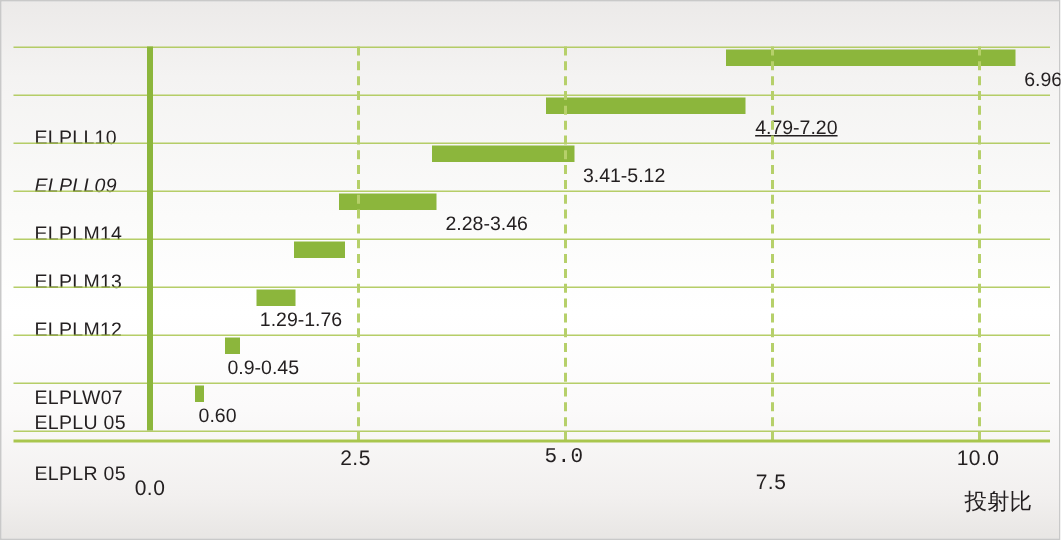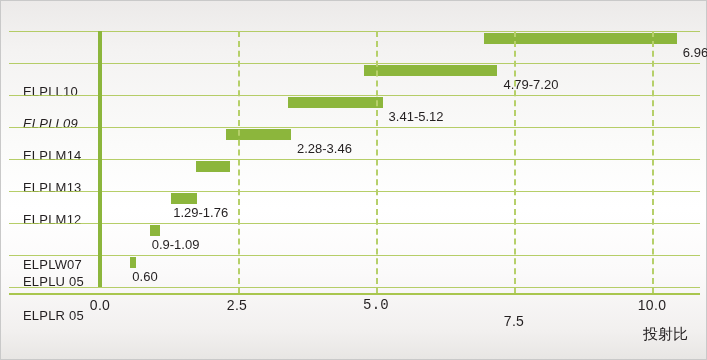--- a/index.html
+++ b/index.html
@@ -136,30 +136,30 @@
         <div class="cat-label" style="top: 96px;">ELPLM13</div>
         <div class="cat-label" style="top: 128px;">ELPLM12</div>
         <div class="cat-label" style="top: 173px;">ELPLW07</div>
         <div class="cat-label" style="top: 190px;">ELPLU 05</div>
         <div class="cat-label" style="top: 224px;">ELPLR 05</div>
       </div>
     <div class="bars-col">
         <div class="bar" style="left: 384.192px; width: 192.648px; top: 2px; background: rgb(140, 182, 60);"></div>
         <div class="bar-label" style="top: 11px; left: 582.84px;">6.96-10.45</div>
         <div class="bar" style="left: 264.408px; width: 133.032px; top: 34px; background: rgb(140, 182, 60);"></div>
-        <div class="bar-label" style="top: 43px; left: 403.44px;">4.79-7.20</div>
+        <div class="bar-label" style="top: 43px; left: 403.44px; text-decoration: underline;">4.79-7.20</div>
         <div class="bar" style="left: 188.232px; width: 94.392px; top: 66px; background: rgb(140, 182, 60);"></div>
         <div class="bar-label" style="top: 75px; left: 288.624px;">3.41-5.12</div>
         <div class="bar" style="left: 125.856px; width: 65.136px; top: 98px; background: rgb(140, 182, 60);"></div>
         <div class="bar-label" style="top: 107px; left: 196.992px;">2.28-3.46</div>
         <div class="bar" style="left: 96.048px; width: 33.672px; top: 130px; background: rgb(140, 182, 60);"></div>
         <div class="bar" style="left: 71.208px; width: 25.944px; top: 162px; background: rgb(140, 182, 60);"></div>
         <div class="bar-label" style="top: 171px; left: 73.208px;">1.29-1.76</div>
         <div class="bar" style="left: 49.68px; width: 10.488px; top: 194px; background: rgb(140, 182, 60);"></div>
-        <div class="bar-label" style="top: 203px; left: 51.68px;">0.9-1.09</div>
+        <div class="bar-label" style="top: 203px; left: 51.68px;">0.9-0.45</div>
         <div class="bar" style="left: 30.36px; width: 5.52px; top: 226px; background: rgb(140, 182, 60);"></div>
         <div class="bar-label" style="top: 235px; left: 32.36px;">0.60</div>
       </div>
   <div class="row-line" style="top: 0px;"></div>
       <div class="row-line" style="top: 32px;"></div>
       <div class="row-line" style="top: 64px;"></div>
       <div class="row-line" style="top: 96px;"></div>
       <div class="row-line" style="top: 128px;"></div>
       <div class="row-line" style="top: 160px;"></div>
       <div class="row-line" style="top: 192px;"></div>
@@ -168,18 +168,18 @@
       <div class="axis-y" style="left: 89px;"></div>
       <div class="gridline" style="left: 229px;"></div>
       <div class="gridline" style="left: 367px;"></div>
       <div class="gridline" style="left: 505px;"></div>
       <div class="gridline" style="left: 643px;"></div>
     </div>
 
   <div class="axis-x"></div>
   <div class="axis-title">投射比</div>
 
-<div class="tick-label" style="left: 99px;">0.0</div>
+<div class="tick-label" style="left: 99px; margin-top: 20px;">0.0</div>
     <div class="tick-label" style="left: 236px;">2.5</div>
     <div class="tick-label" style="left: 375px; font-family: Liberation Mono, monospace;">5.0</div>
     <div class="tick-label" style="left: 513px; margin-top: 16px;">7.5</div>
     <div class="tick-label" style="left: 651px;">10.0</div>
   </div>
 
 </body></html>

